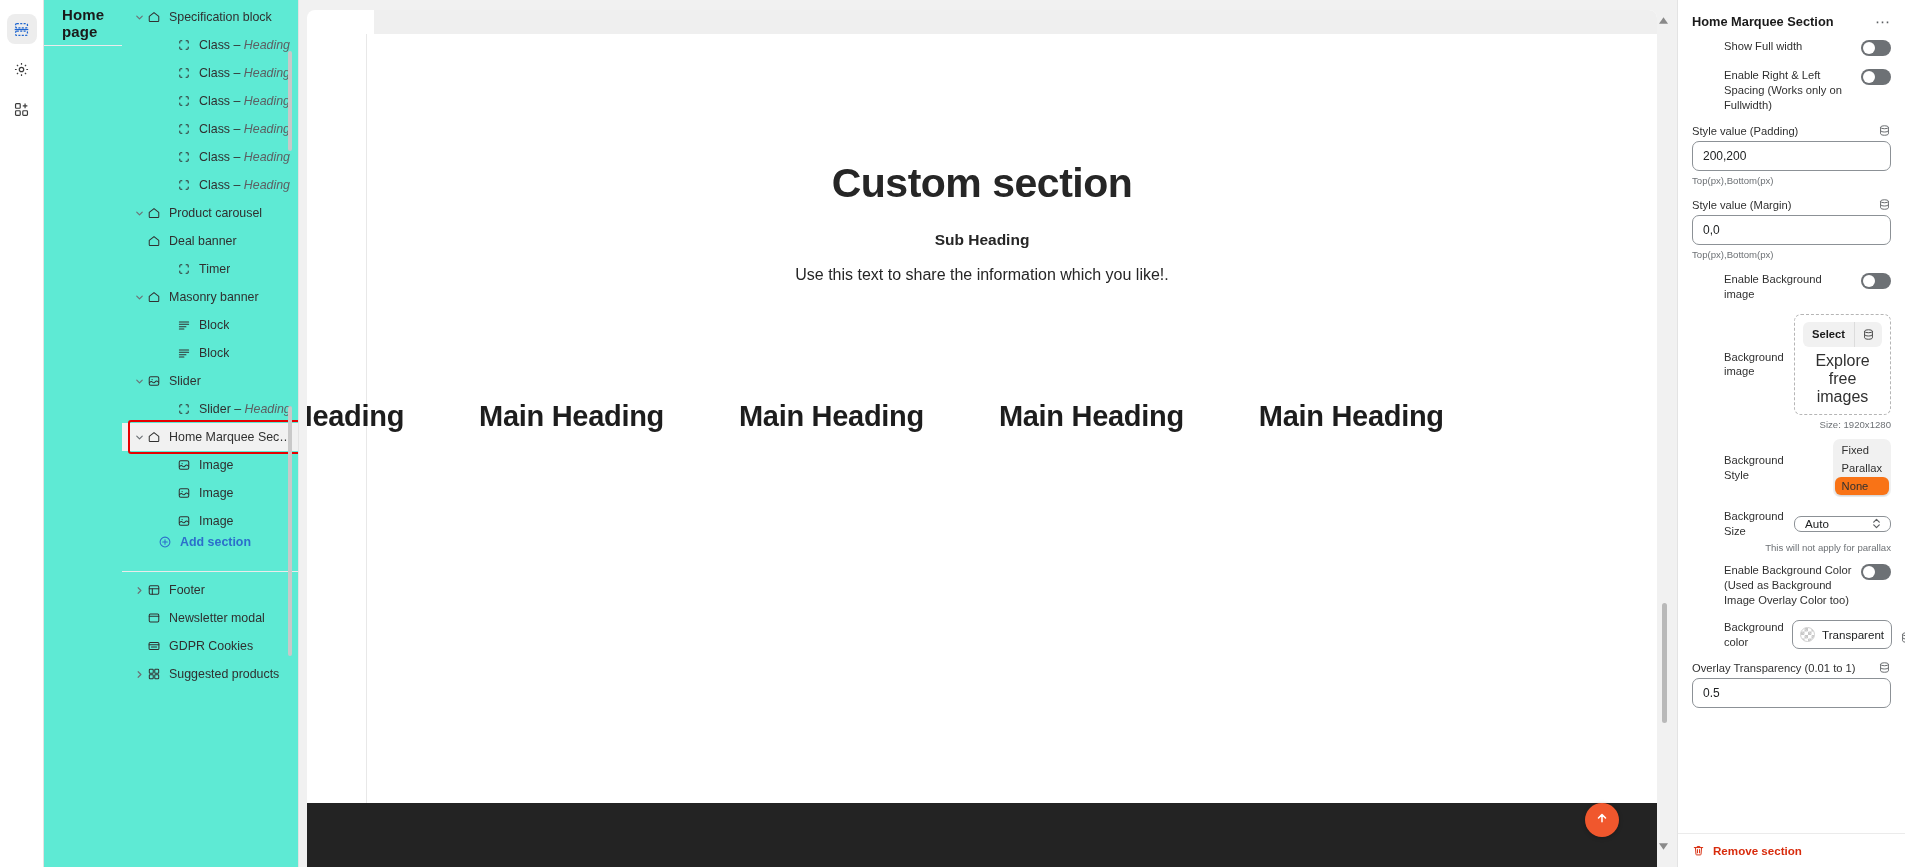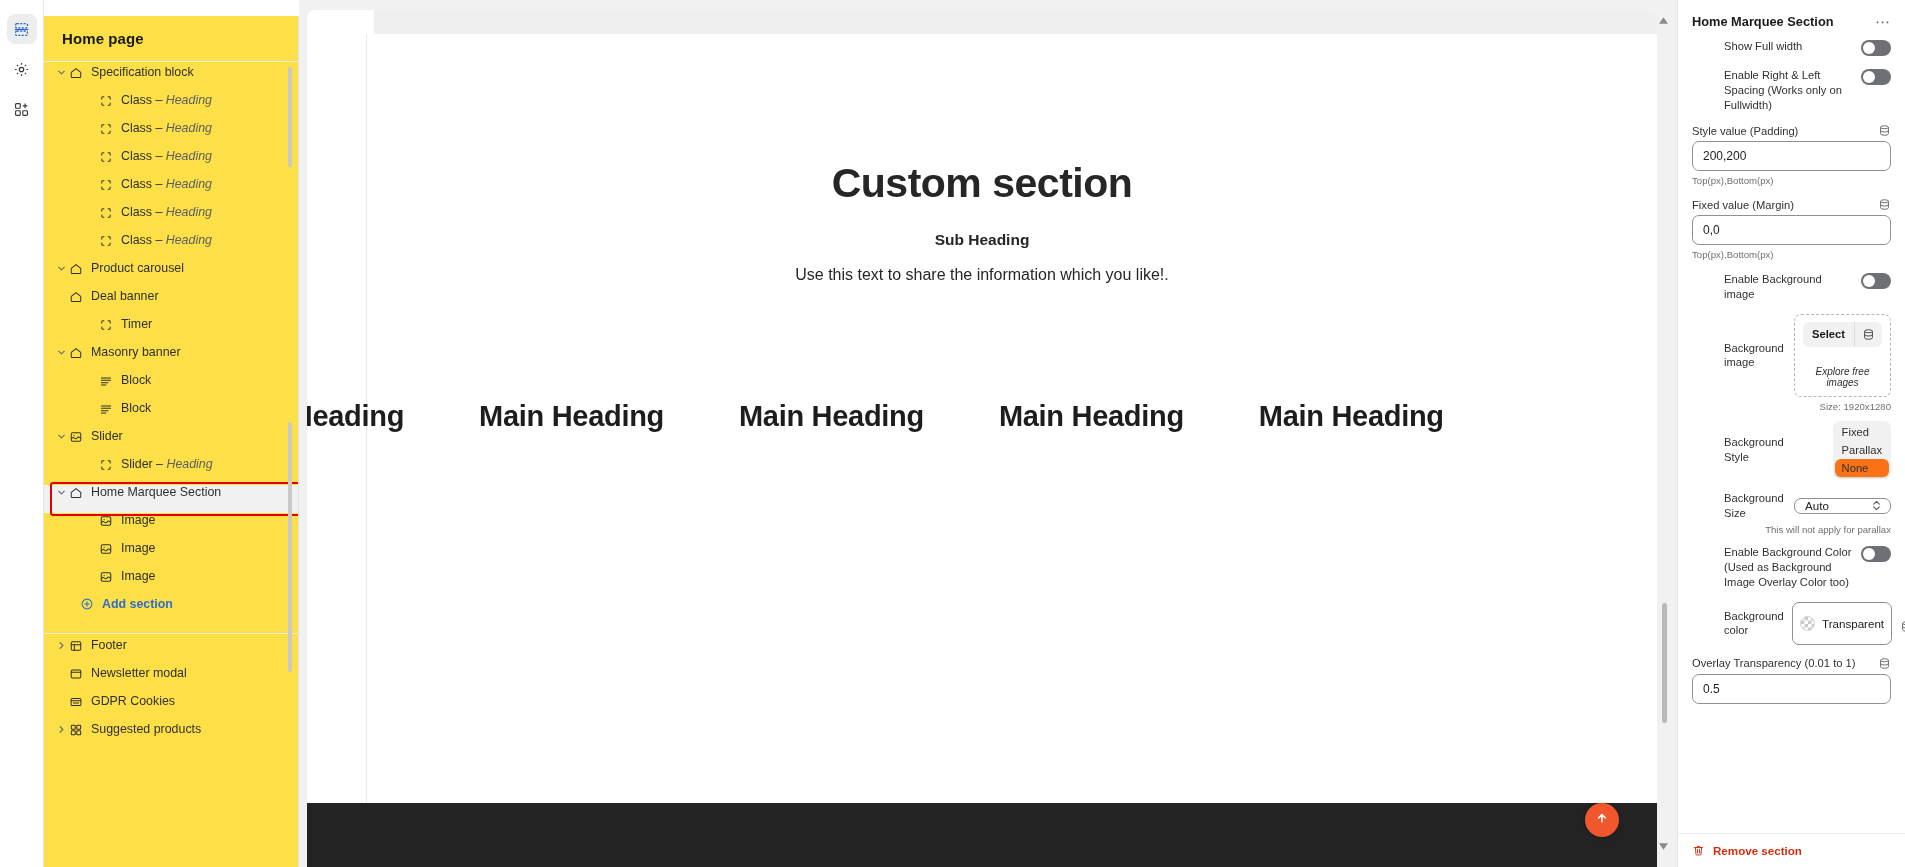--- a/index.html
+++ b/index.html
@@ -22,35 +22,35 @@
   .rail-btn {
     width:30px; height:30px; border-radius:8px;
     display:flex; align-items:center; justify-content:center;
     cursor:pointer;
   }
   .rail-btn.active { background:#ededed; }
   .rail-btn svg { display:block; }
 
   
   .sidebar {
-    width:255px; flex:0 0 255px; background:#fde047;
+    width:255px; flex:0 0 255px; background:#5eead4;
     border-right:1px solid #e3e3e3;
-    display:flex; flex-direction:column; position:relative;margin-top:16px;
+    display:flex; flex-direction:row; position:relative;
   }
   .sidebar-head {
     height:46px; flex:0 0 46px; display:flex; align-items:center;
     padding:0 18px; border-bottom:1px solid #ebebeb;
   }
   .sidebar-title { font-size:15px; font-weight:700; color:#1a1a1a; letter-spacing:.1px; }
   .tree-scroll {
     flex:1; overflow:hidden; position:relative; padding-top:3px;
   }
   .tree-inner { position:relative; }
   .row {
-    display:flex; height:28px;
+    display:flex; align-items:center; height:28px;
     font-size:12.4px; color:#303030; cursor:pointer;
     padding-right:6px; position:relative; white-space:nowrap;
   }
   .row .caret {
     width:14px; height:14px; flex:0 0 14px; margin-left:10px;
     display:flex; align-items:center; justify-content:center; color:#6d7175;
   }
   .row .caret.spacer { visibility:hidden; }
   .row .tico {
     width:16px; height:16px; flex:0 0 16px; margin-right:7px;
@@ -192,41 +192,41 @@
   }
   .selbtn {
     display:flex; align-items:center; background:#f1f1f1; border-radius:6px;
     overflow:hidden; height:25px; cursor:pointer;
   }
   .selbtn .txt {
     flex:1; text-align:center; font-size:11.2px; font-weight:600; color:#1a1a1a;
   }
   .selbtn .div { width:1px; height:25px; background:#dcdcdc; }
   .selbtn .ic { width:27px; display:flex; align-items:center; justify-content:center; color:#3c3c3c; }
-  .explore { margin-top:19px; font-size:10px; color:#303030; cursor:pointer;font-style:italic; }
+  .explore { margin-top:5px; font-size:16px; color:#303030; cursor:pointer; }
 
   .seg {
     display:flex; background:#f1f1f1; border-radius:7px; padding:2px; gap:0;flex-direction:column;
   }
   .seg .opt {
     padding:3px 7px; font-size:11.2px; color:#303030; border-radius:6px;
     cursor:pointer; white-space:nowrap;
   }
   .seg .opt.active { background:#f97316; box-shadow:0 1px 2px rgba(0,0,0,.14); font-weight:400; }
 
   .selectbox {
     flex:1; height:16px; border:1px solid #8c9196; border-radius:7px;
     display:flex; align-items:center; justify-content:space-between;
     padding:0 8px 0 10px; font-size:11.6px; color:#202223; cursor:pointer;
     background:#fff;
   }
   .chev-ud { color:#5c5f62; display:flex; }
 
   .colorbox {
-    flex:1; height:43px; border:1px solid #8c9196; border-radius:7px;
+    flex:1; height:29px; border:1px solid #8c9196; border-radius:7px;
     display:flex; align-items:center; padding:0 7px; gap:7px; cursor:pointer;
   }
   .swatch {
     width:15px; height:15px; border-radius:50%; flex:0 0 15px;
     border:1px solid #d0d0d0;
     background-image:
       linear-gradient(45deg,#c8c8c8 25%,transparent 25%,transparent 75%,#c8c8c8 75%),
       linear-gradient(45deg,#c8c8c8 25%,transparent 25%,transparent 75%,#c8c8c8 75%);
     background-size:7px 7px; background-position:0 0,3.5px 3.5px;
     background-color:#fff;
@@ -763,21 +763,21 @@
                 <path d="M4 10c0 1.3 2.7 2.3 6 2.3s6-1 6-2.3"></path>
             </svg>
           </span>
         </div>
         <input class="tinput" value="200,200" style="">
         <div class="undertext">Top(px),Bottom(px)</div>
       </div>
 
       <div style="margin-bottom:12px;">
         <div class="flabel-row">
-          <span class="flabel">Fixed value (Margin)</span>
+          <span class="flabel">Style value (Margin)</span>
           <span class="dbicon">
             <svg width="13" height="13" viewBox="0 0 20 20" fill="none" stroke="#5c5f62" stroke-width="1.4">
               <ellipse cx="10" cy="5" rx="6" ry="2.3"></ellipse>
                 <path d="M4 5v10c0 1.3 2.7 2.3 6 2.3s6-1 6-2.3V5"></path>
                 <path d="M4 10c0 1.3 2.7 2.3 6 2.3s6-1 6-2.3"></path>
             </svg>
           </span>
         </div>
         <input class="tinput" value="0,0" style="">
         <div class="undertext">Top(px),Bottom(px)</div>

